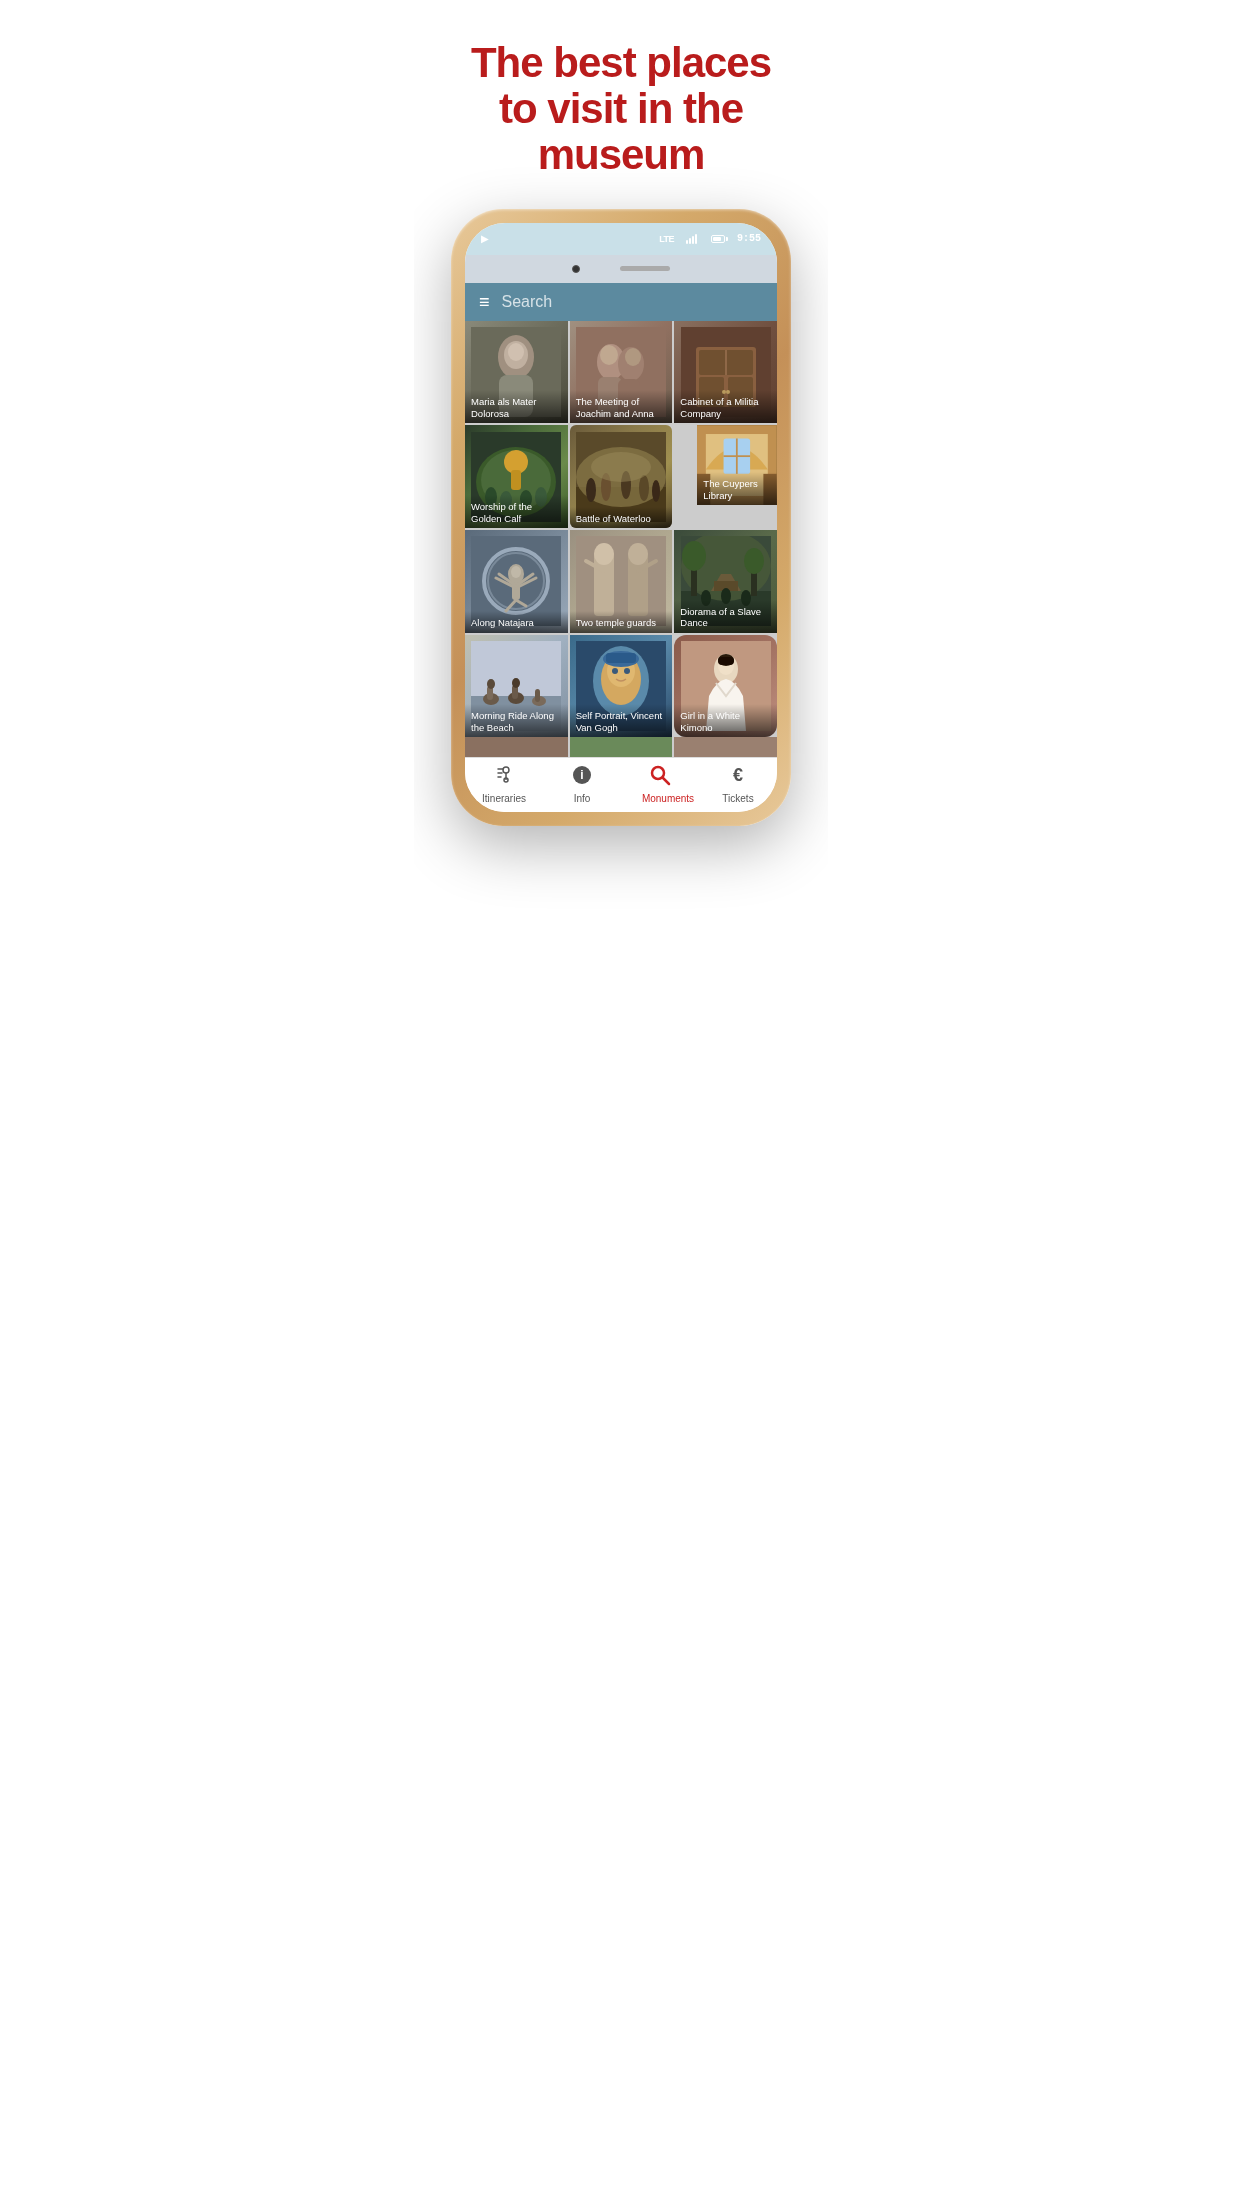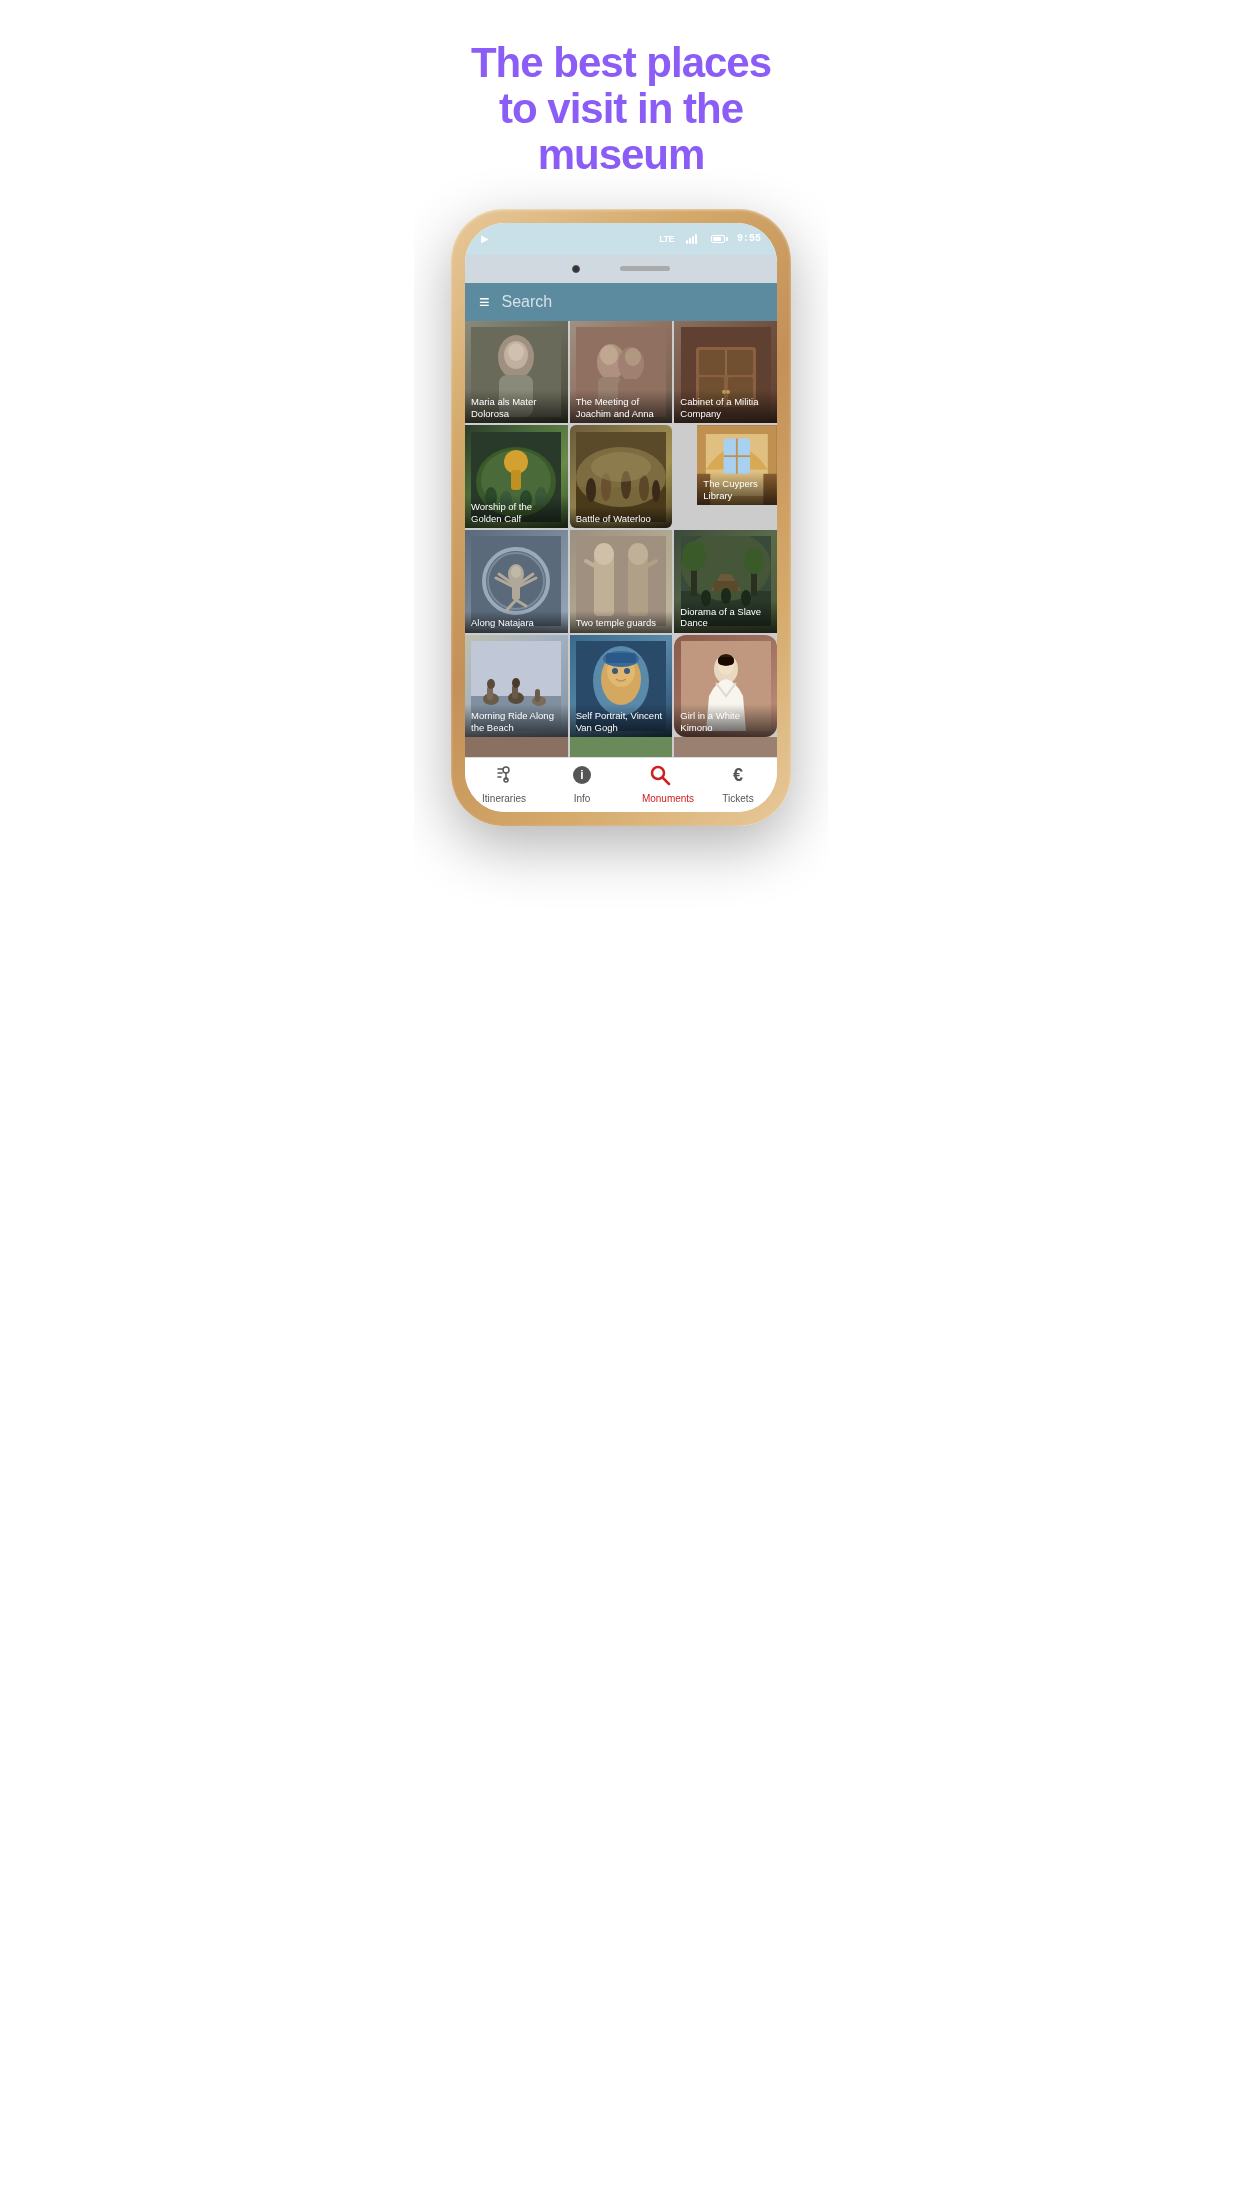--- a/index.html
+++ b/index.html
@@ -22,21 +22,21 @@
       text-align: center;
       padding: 40px 20px 20px;
       background: #fff;
       width: 100%;
     }
 
     .page-title {
       font-size: 42px;
       font-weight: 900;
       line-height: 1.1;
-      color: #8b5cf6;
+      color: #b91c1c;
       letter-spacing: -1px;
     }
 
     .phone-wrapper {
       position: relative;
       width: 340px;
       margin: 10px auto 0;
     }
 
     .phone-outer {

